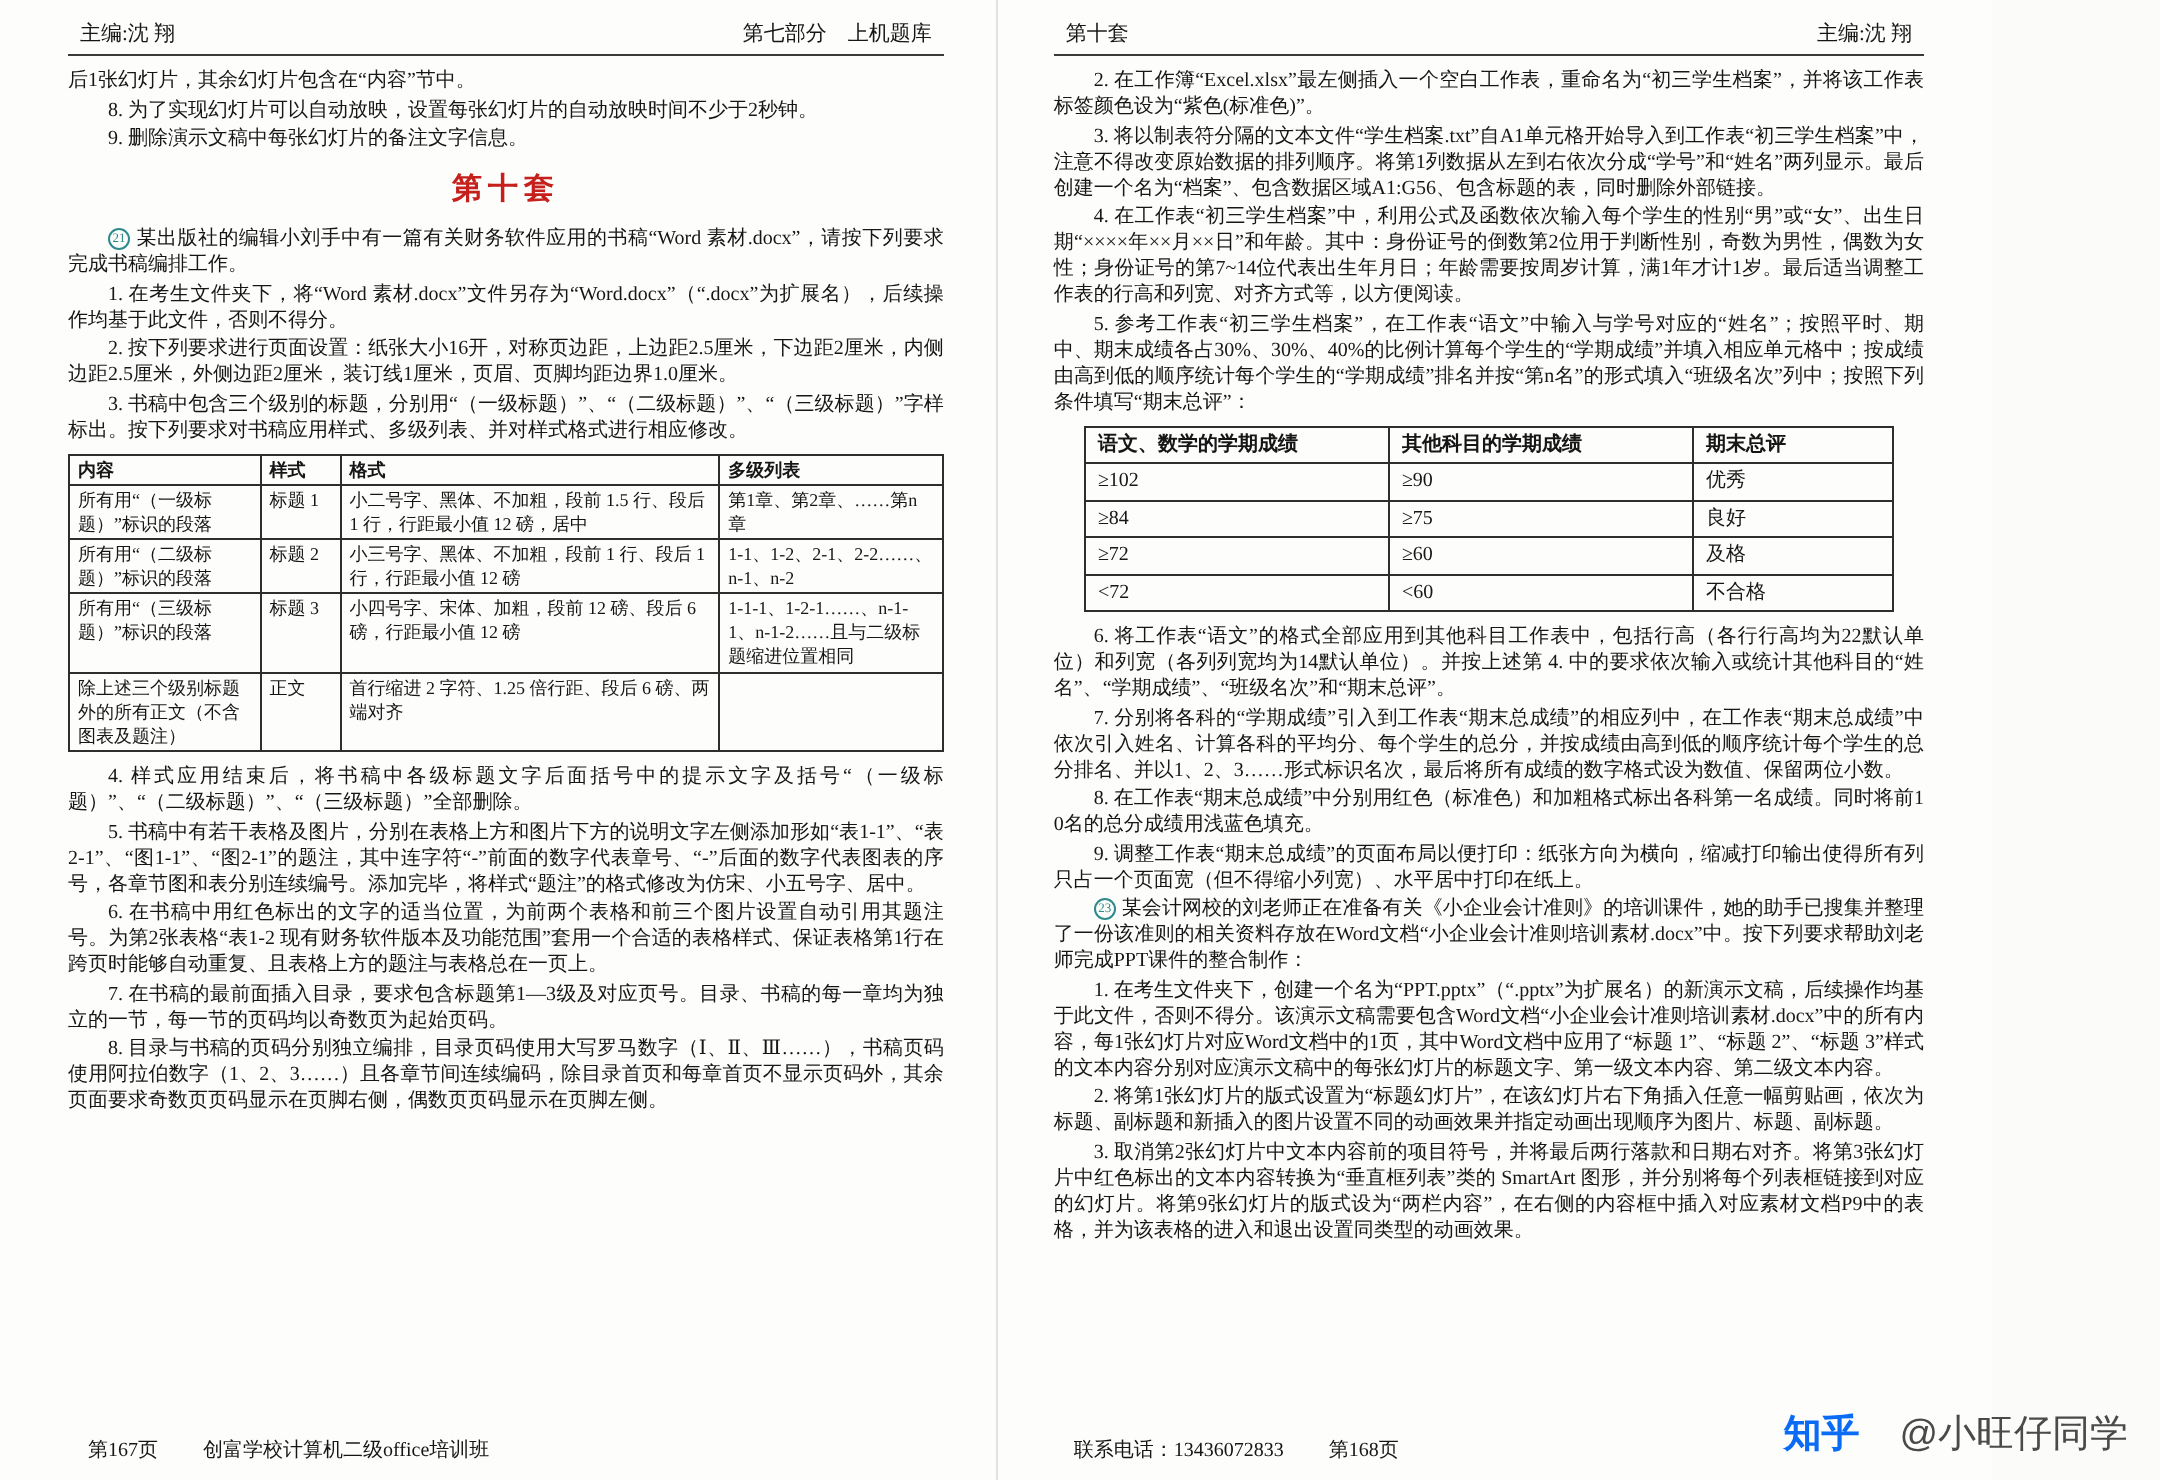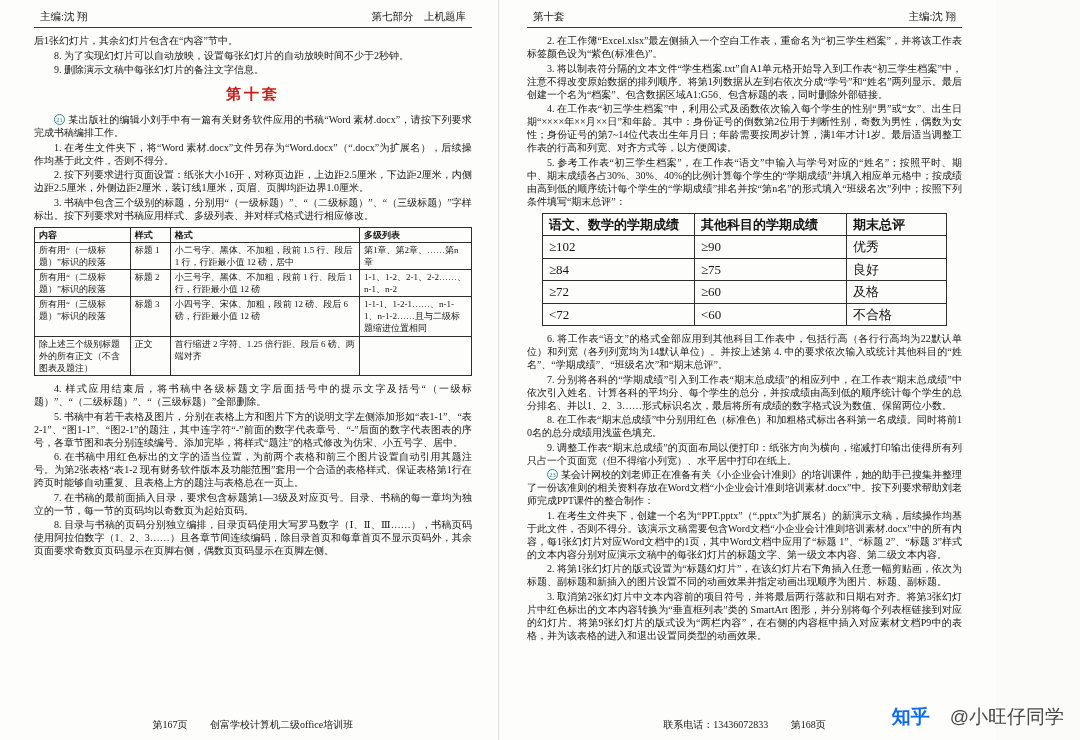--- a/index.html
+++ b/index.html
@@ -44,22 +44,22 @@
   }
   table.doc-table {
     border-collapse: collapse; margin: 5px auto 6px;
     font-size: 9px; line-height: 1.35;
   }
   table.doc-table th, table.doc-table td {
     border: 1px solid #2e2e2e; padding: 1px 4px;
     text-align: left; vertical-align: top; font-weight: normal;
   }
   table.doc-table th { font-weight: bold; }
-  table.grade-table td, table.grade-table th { padding: 2px 6px; font-size: 13px; }
-  .page-footer { margin-top: auto; text-align: center; font-size: 10px; padding-top: 4px; }
+  table.grade-table td, table.grade-table th { padding: 2px 6px; font-size: 10px; }
+  .page-footer { margin-top: auto; text-align: left; font-size: 10px; padding-top: 4px; }
   .page-footer span { margin: 0 10px; }
   .watermark {
     position: absolute; right: 16px; bottom: 10px;
     font-family: "Liberation Sans", "DejaVu Sans", sans-serif; font-size: 19px;
   }
   .watermark .zhihu { color: #0a6cf5; font-weight: bold; margin-right: 20px; }
   .watermark .handle { color: #4a4a4a; }
 </style>
 </head>
 <body>

